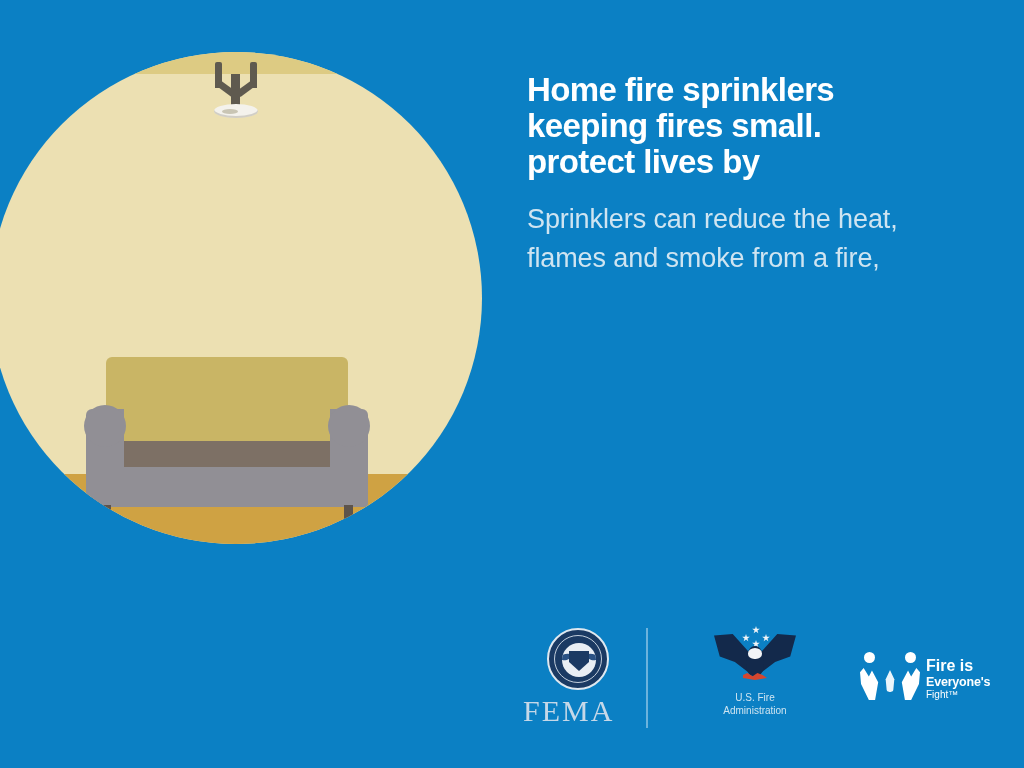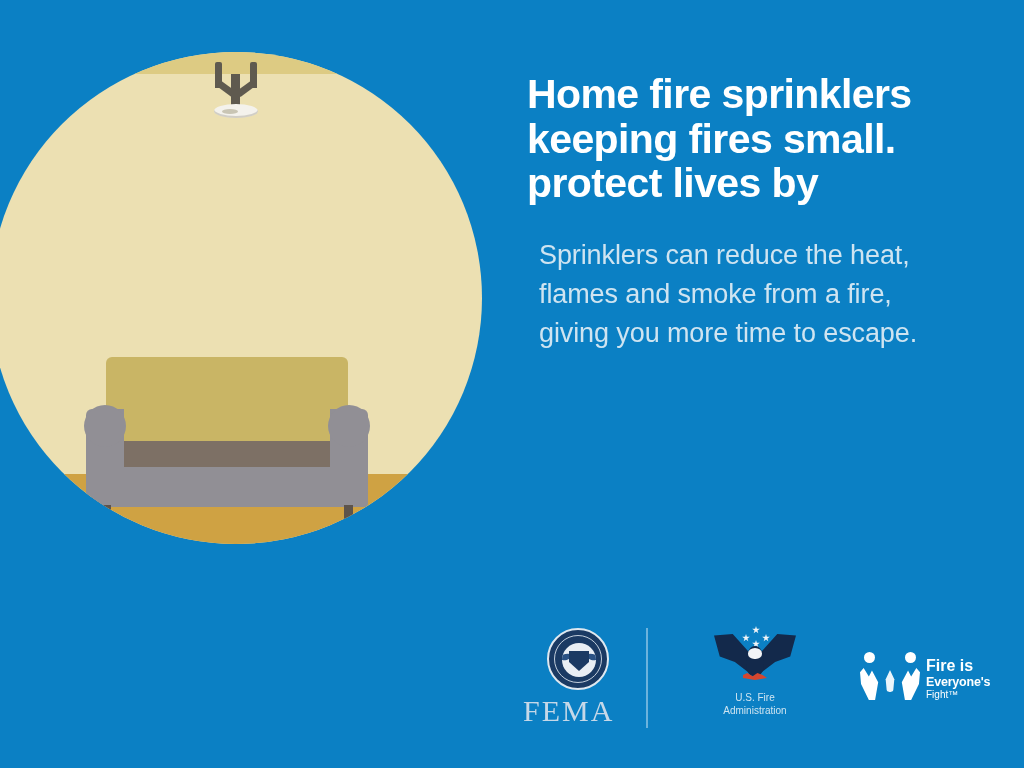--- a/index.html
+++ b/index.html
@@ -165,34 +165,34 @@
 
   
   #copy {
     position: absolute;
     left: 527px;
     top: 72px;
     width: 470px;
   }
   #headline {
     color: #ffffff;
-    font-size: 41px;
+    font-size: 33px;
     font-weight: bold;
     line-height: 1.09;
     letter-spacing: -0.6px;
-    margin: 0 0 30px 0;
+    margin: 0 0 20px 0;
   }
   #headline .hl-line { display: block; }
   #subcopy {
     color: #cfe4f1;
     font-size: 27px;
     font-weight: normal;
     line-height: 1.45;
     letter-spacing: -0.1px;
-    margin: 12px;
+    margin: 0;
   }
   #subcopy .sub-line { display: block; }
 
   
   #logobar {
     position: absolute;
     left: 505px;
     top: 622px;
     width: 505px;
     height: 116px;
@@ -404,21 +404,20 @@
 
   <div id="copy">
     <h1 id="headline">
       <span class="hl-line">Home fire sprinklers</span>
       <span class="hl-line">keeping fires small.</span>
       <span class="hl-line">protect lives by</span>
     </h1>
     <p id="subcopy">
       <span class="sub-line">Sprinklers can reduce the heat,</span>
       <span class="sub-line">flames and smoke from a fire,</span>
-      <span class="sub-line">giving you more time to escape.</span>
     </p>
   </div>
 
   <div id="logobar">
 
     <div class="logo-group" id="fema-logo">
       <div class="dhs-seal">
         <div class="dhs-ring"></div>
         <div class="dhs-inner">
           <div class="dhs-wings-l"></div>

